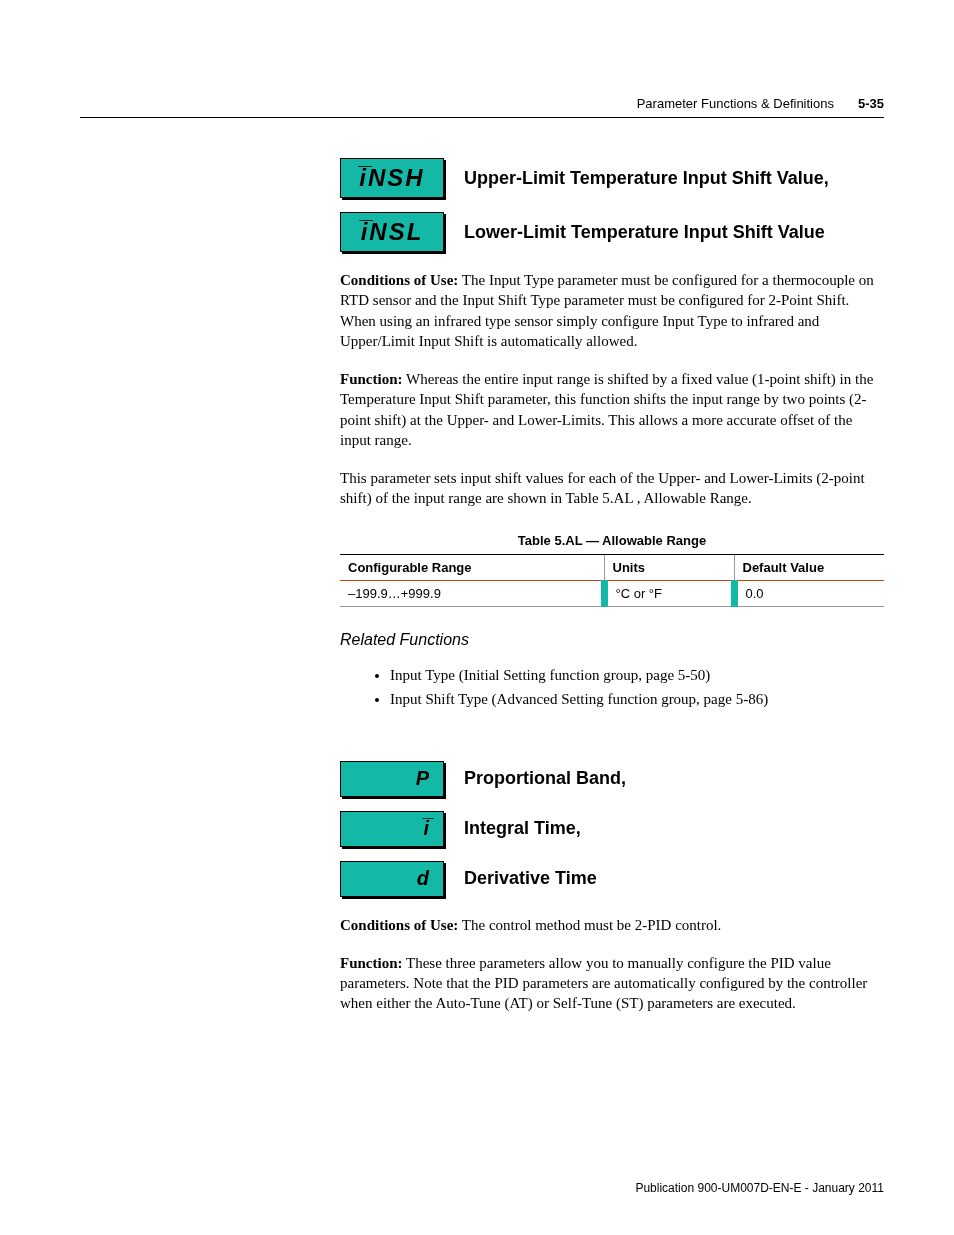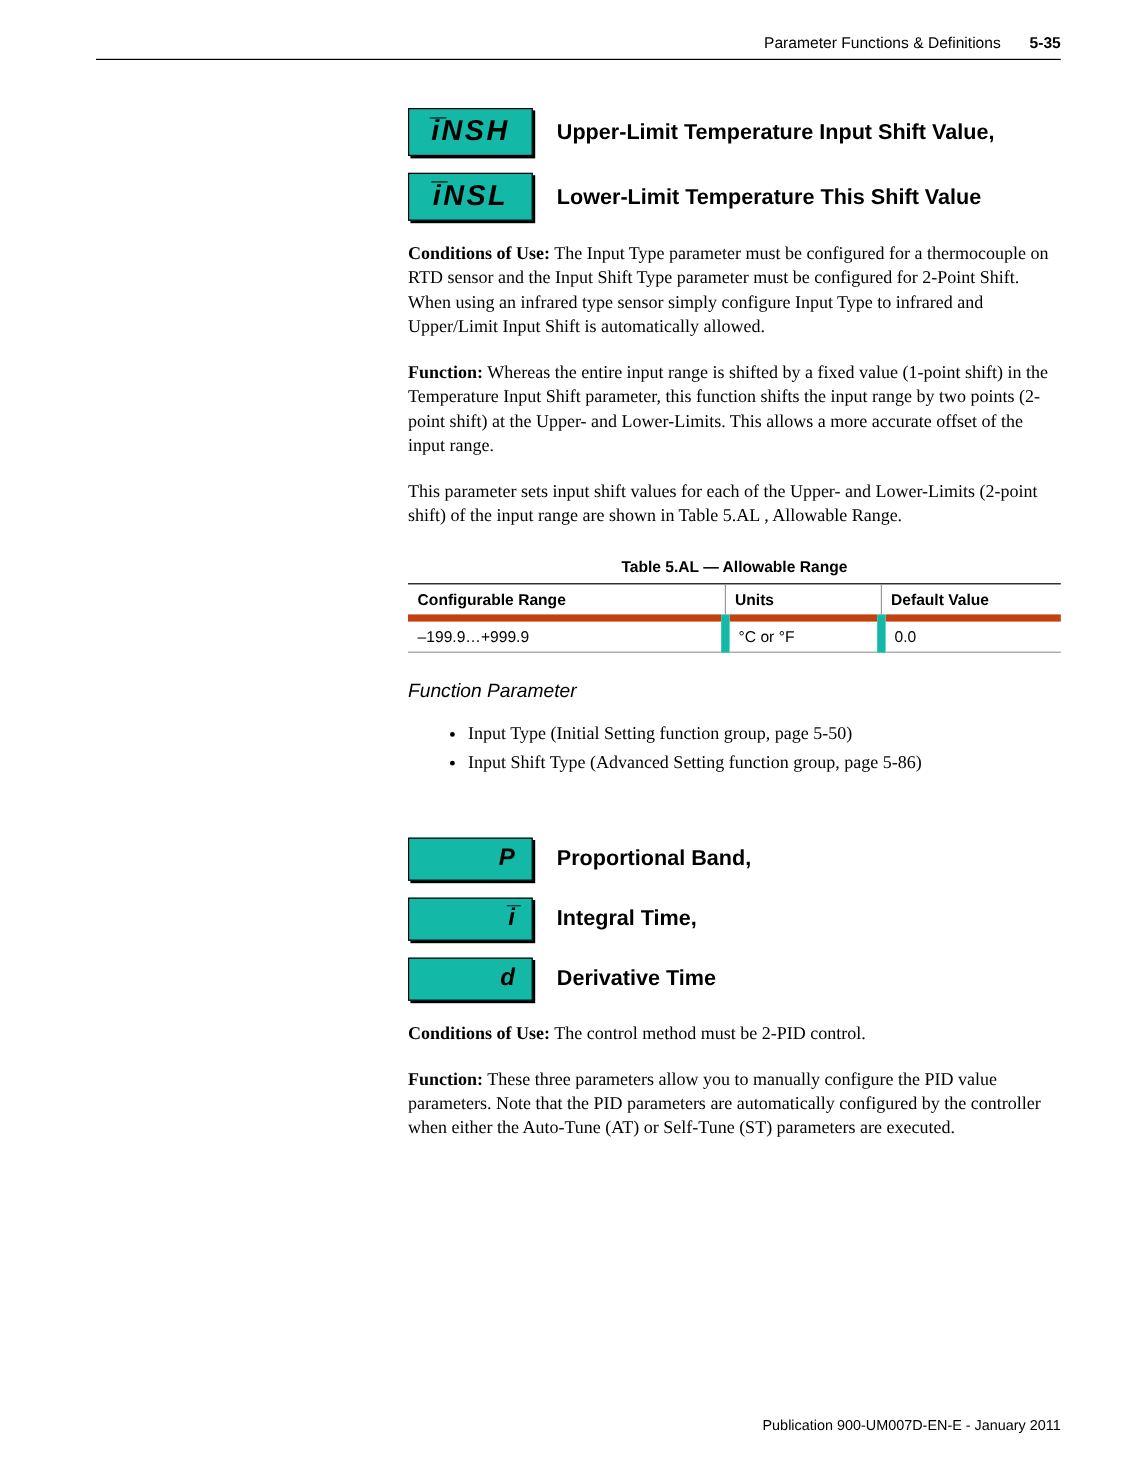--- a/index.html
+++ b/index.html
@@ -5,21 +5,21 @@
   * { box-sizing: border-box; margin: 0; padding: 0; }
   body {
     font-family: Georgia, 'Times New Roman', serif;
     width: 954px;
     height: 1235px;
     background: #fff;
     color: #000;
     position: relative;
   }
   .page {
-    padding: 28px 70px 40px 80px;
+    padding: 96px 70px 40px 80px;
   }
   .header-line {
     border-bottom: 1.5px solid #000;
     margin-bottom: 4px;
     padding-bottom: 6px;
     display: flex;
     justify-content: flex-end;
     align-items: baseline;
     font-family: Arial, Helvetica, sans-serif;
     font-size: 13px;
@@ -79,21 +79,21 @@
   }
   table.data {
     width: 100%;
     border-collapse: collapse;
     font-family: Arial, Helvetica, sans-serif;
     font-size: 13px;
   }
   table.data th {
     text-align: left;
     border-top: 1.5px solid #000;
-    border-bottom: 6px solid #c2410c;
+    border-bottom: 1px solid #c2410c;
     border-left: 1px solid #999;
     padding: 5px 8px;
     font-weight: bold;
   }
   table.data th:first-child { border-left: none; }
   table.data td {
     border-bottom: 1px solid #999;
     border-left: 7px solid #14b8a6;
     padding: 5px 8px;
   }
@@ -140,21 +140,21 @@
     <div class="param-row">
       <div class="display-box">
           <span class="seg">i̅NSH</span>
         </div>
       <div class="param-title">Upper-Limit Temperature Input Shift Value,</div>
     </div>
     <div class="param-row">
       <div class="display-box">
           <span class="seg">i̅NSL</span>
         </div>
-      <div class="param-title">Lower-Limit Temperature This Shift Value</div>
+      <div class="param-title">Lower-Limit Temperature Input Shift Value</div>
     </div>
 
     <p class="body-text">
       <strong>Conditions of Use:</strong><span> The Input Type parameter must be configured for a thermocouple on RTD sensor and the Input Shift Type parameter must be configured for 2-Point Shift. When using an infrared type sensor simply configure Input Type to infrared and Upper/Limit Input Shift is automatically allowed.</span>
     </p>
 
     <p class="body-text">
       <strong>Function:</strong><span> Whereas the entire input range is shifted by a fixed value (1-point shift) in the Temperature Input Shift parameter, this function shifts the input range by two points (2-point shift) at the Upper- and Lower-Limits. This allows a more accurate offset of the input range.</span>
     </p>
 
@@ -171,21 +171,21 @@
       </thead>
       <tbody>
         <tr>
           <td>–199.9…+999.9</td>
           <td>°C or °F</td>
           <td>0.0</td>
         </tr>
       </tbody>
     </table>
 
-    <div class="related-heading">Function Parameter</div>
+    <div class="related-heading">Related Functions</div>
     <ul class="related">
       <li>Input Type (Initial Setting function group, page 5-50)</li>
       <li>Input Shift Type (Advanced Setting function group, page 5-86)</li>
     </ul>
 
     <div class="pid-section">
       <div class="param-row">
         <div class="display-box small">
             <span class="seg">P</span>
           </div>

